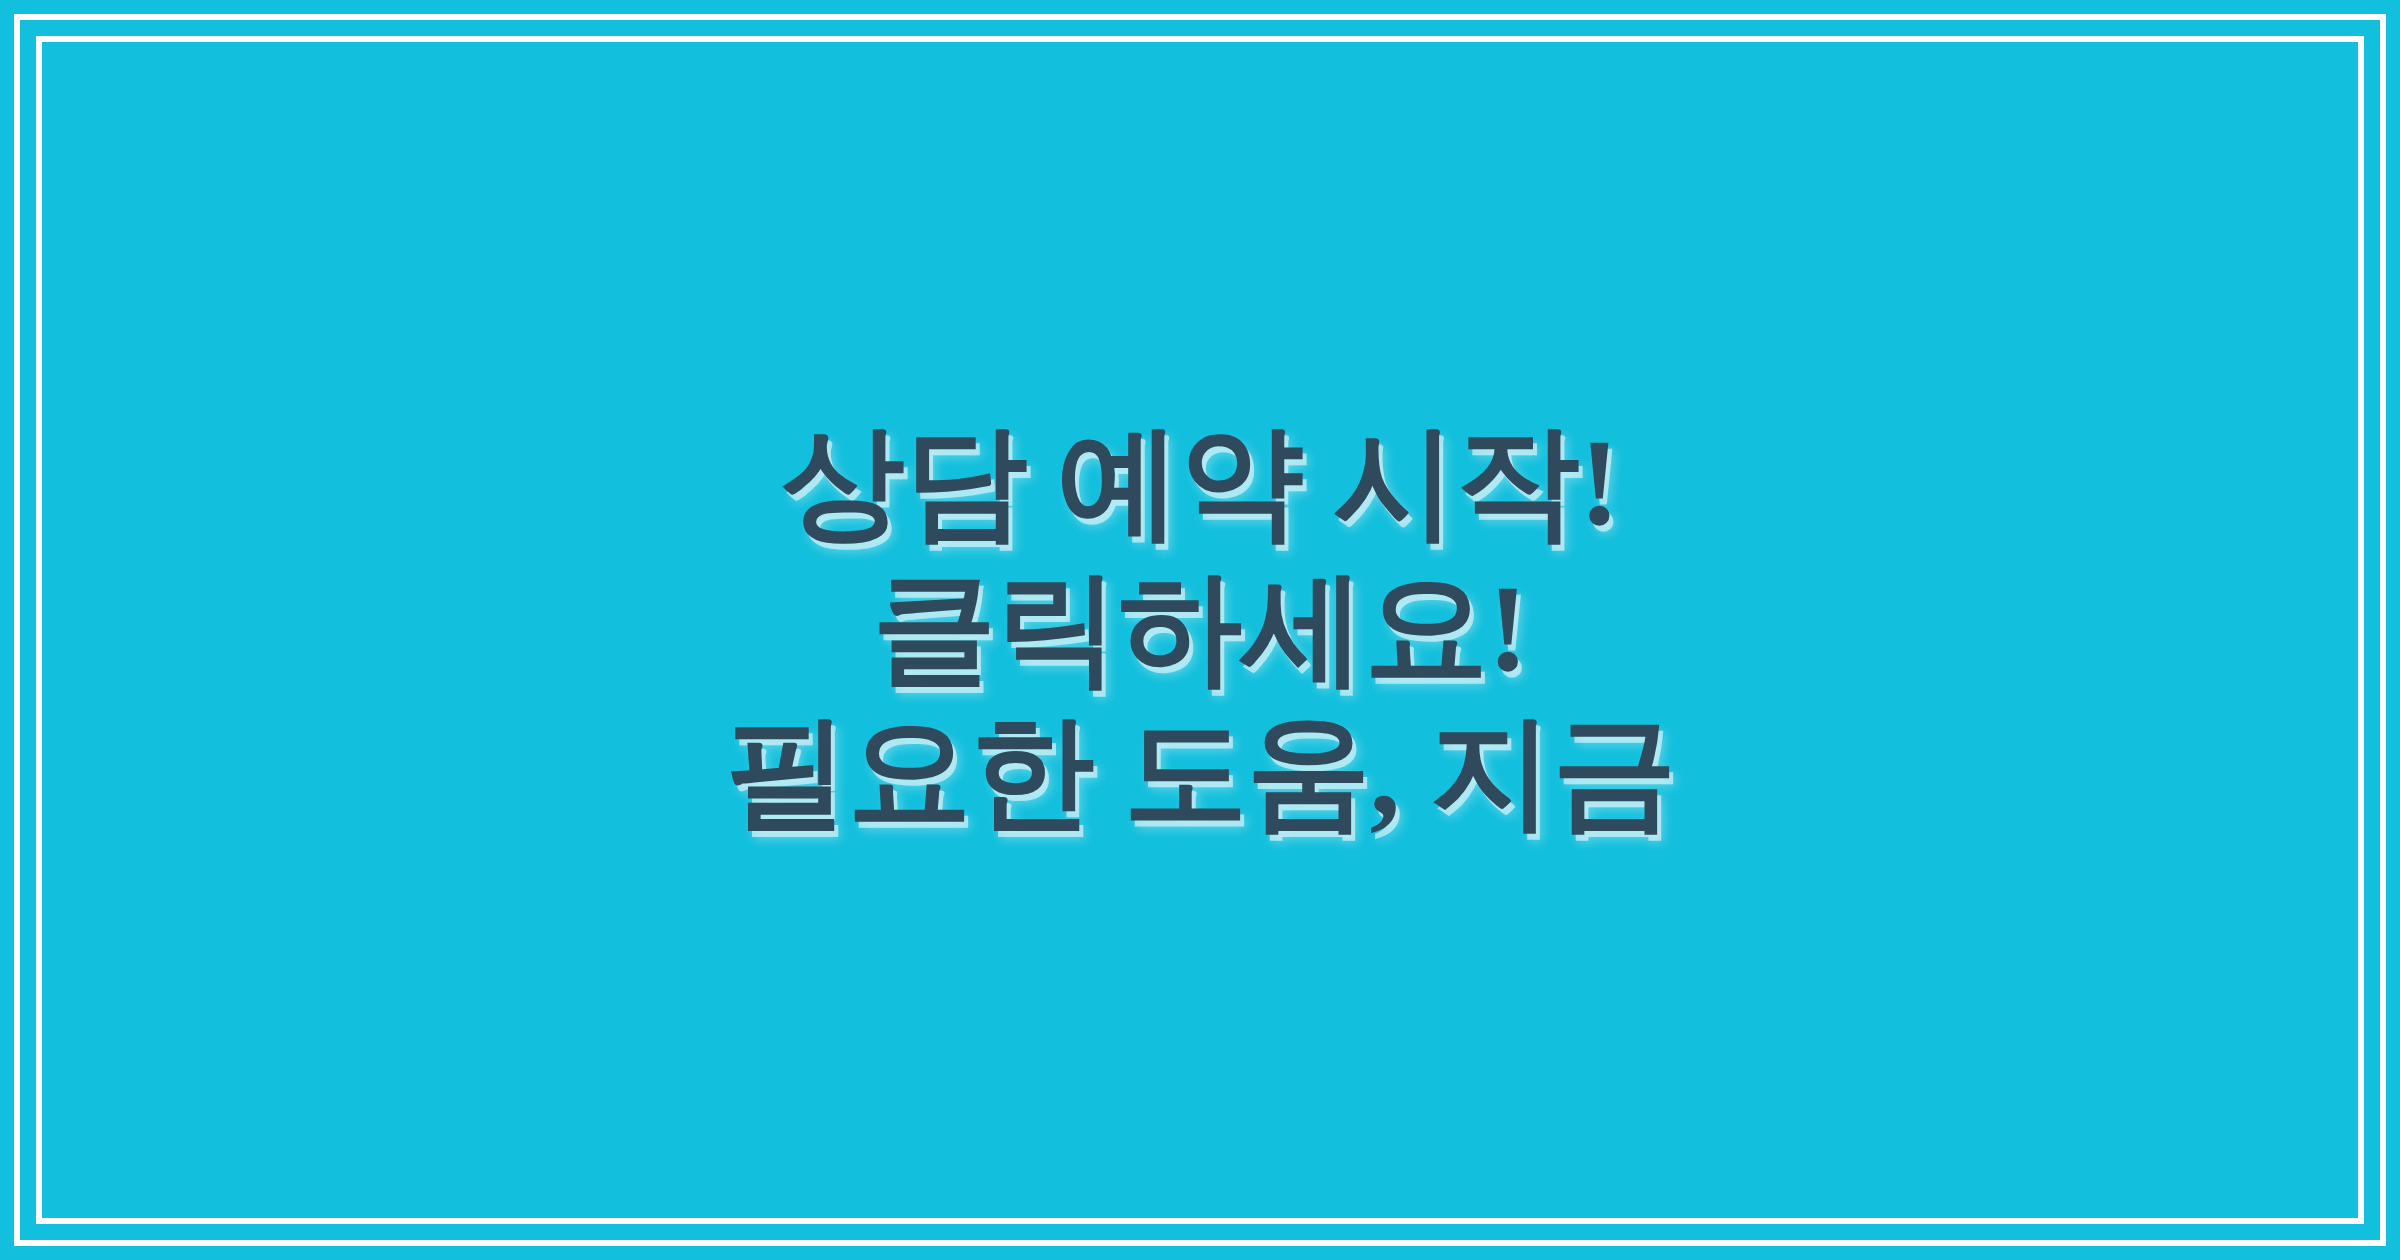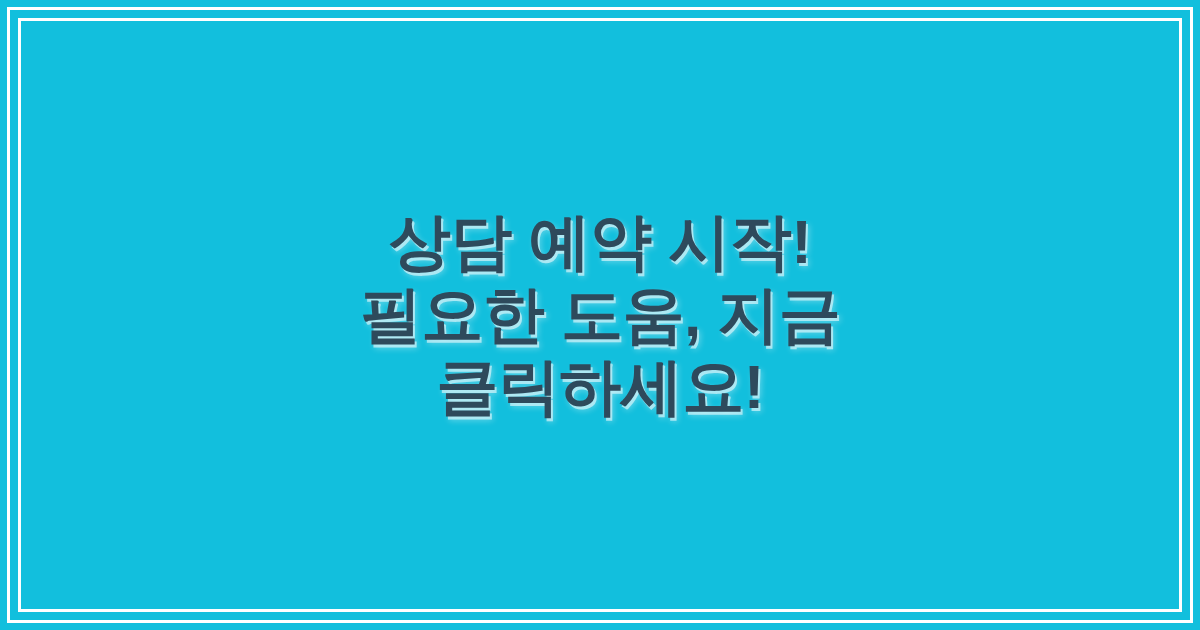--- a/index.html
+++ b/index.html
@@ -54,21 +54,21 @@
     height: 630px;
     display: flex;
     flex-direction: column;
     align-items: center;
     justify-content: center;
   }
 
   .headline {
     text-align: center;
     color: #2e4a5c;
-    font-family: Liberation Sans, sans-serif;
+    font-family: Liberation Serif, serif;
     font-weight: bold;
     font-size: 62px;
     line-height: 1.17;
     letter-spacing: -0.5px;
     margin: 0;
     padding: 0 60px;
     text-shadow:
       2px 3px 0 rgba(255, 255, 255, 0.55),
       3px 4px 6px rgba(255, 255, 255, 0.35);
     max-width: 900px;
@@ -83,18 +83,18 @@
 <body>
 
 <div id="banner">
 
   <div class="frame-outer"></div>
   <div class="frame-inner"></div>
 
   <div class="content">
     <h1 class="headline">
       <span class="line">상담 예약 시작!</span>
+      <span class="line">클릭하세요!</span>
       <span class="line">필요한 도움, 지금</span>
-      <span class="line">클릭하세요!</span>
     </h1>
   </div>
 
 </div>
 
 </body></html>

